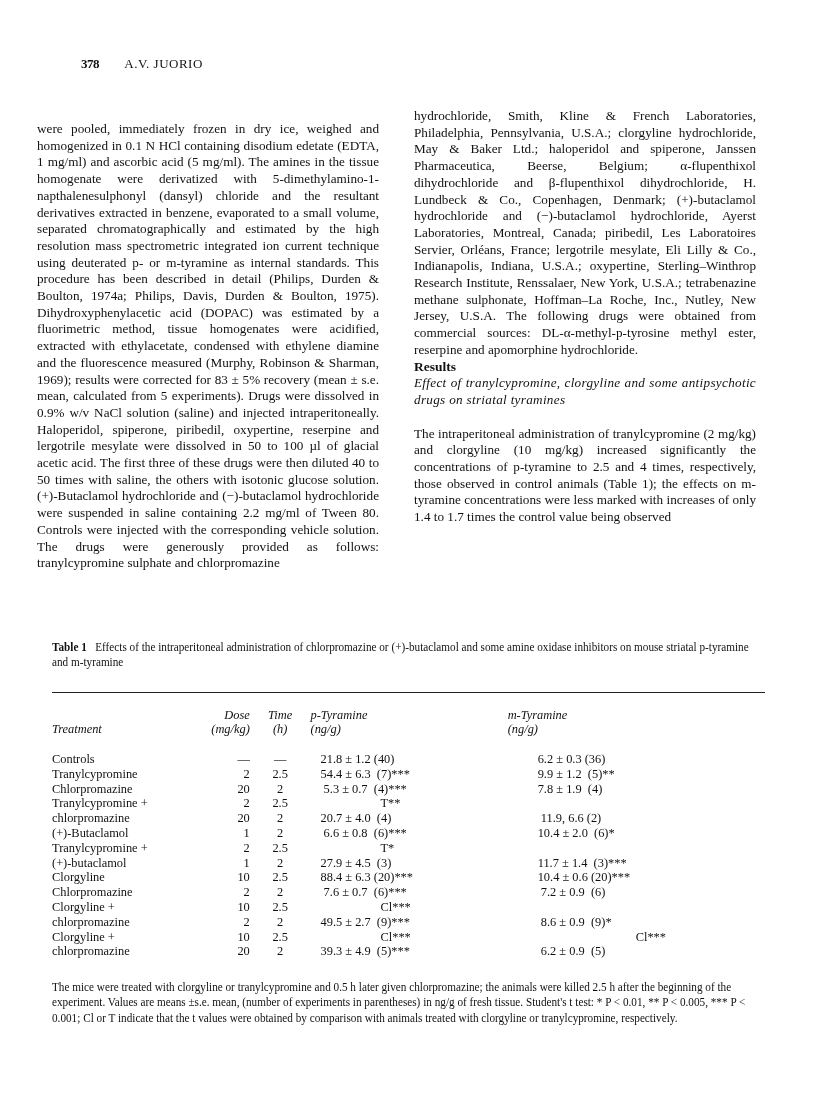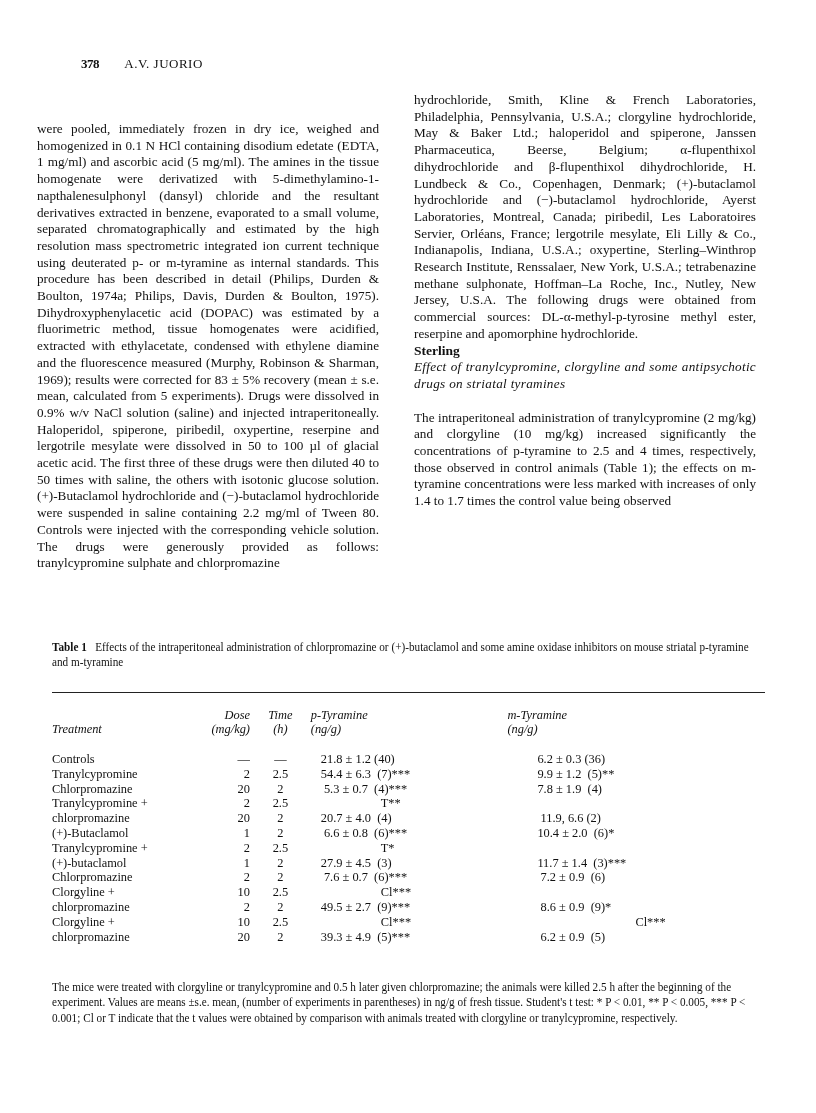--- a/index.html
+++ b/index.html
@@ -6,21 +6,21 @@
   body {
     width: 816px; height: 1113px; position: relative; overflow: hidden;
     font-family: "Liberation Serif", "DejaVu Serif", serif; color: #111;
   }
   .header { position: absolute; top: 56px; left: 37px; font-size: 13px; margin-left: 44px; }
   .page-num { font-weight: bold; letter-spacing: -0.5px; }
   .running-head { margin-left: 22px; letter-spacing: 0.5px; }
 
   .col { position: absolute; font-size: 13.2px; line-height: 16.7px; text-align: justify; }
   .col-left { left: 37px; top: 121px; width: 342px; }
-  .col-right { left: 414px; top: 92px; width: 342px; }
+  .col-right { left: 414px; top: 108px; width: 342px; }
   .col p { margin: 0; }
 
   .results-heading { font-weight: bold; font-size: 13.5px; margin: 34px 0 0 0; }
   .subsection { font-style: italic; margin: 17px 0 0 0; letter-spacing: 0.3px; }
   .results-para { margin-top: 17px !important; text-indent: 0; }
 
   .table-block { position: absolute; left: 52px; top: 640px; width: 710px; }
   .caption { font-size: 12.2px; line-height: 15px; transform: scaleX(0.92); transform-origin: left; width: 770px; }
   .caption b { font-weight: bold; }
   .rule { position: absolute; left: 0; top: 52px; width: 713px; border-top: 1px solid #222; }
@@ -50,21 +50,21 @@
   <span class="page-num">378</span>
   <span class="running-head">A.V. JUORIO</span>
 </div>
 
 <div class="col col-left">
   <p>were pooled, immediately frozen in dry ice, weighed and homogenized in 0.1 N HCl containing disodium edetate (EDTA, 1 mg/ml) and ascorbic acid (5 mg/ml). The amines in the tissue homogenate were derivatized with 5-dimethylamino-1-napthalenesulphonyl (dansyl) chloride and the resultant derivatives extracted in benzene, evaporated to a small volume, separated chromatographically and estimated by the high resolution mass spectrometric integrated ion current technique using deuterated p- or m-tyramine as internal standards. This procedure has been described in detail (Philips, Durden &amp; Boulton, 1974a; Philips, Davis, Durden &amp; Boulton, 1975). Dihydroxyphenylacetic acid (DOPAC) was estimated by a fluorimetric method, tissue homogenates were acidified, extracted with ethylacetate, condensed with ethylene diamine and the fluorescence measured (Murphy, Robinson &amp; Sharman, 1969); results were corrected for 83 ± 5% recovery (mean ± s.e. mean, calculated from 5 experiments). Drugs were dissolved in 0.9% w/v NaCl solution (saline) and injected intraperitoneally. Haloperidol, spiperone, piribedil, oxypertine, reserpine and lergotrile mesylate were dissolved in 50 to 100 µl of glacial acetic acid. The first three of these drugs were then diluted 40 to 50 times with saline, the others with isotonic glucose solution. (+)-Butaclamol hydrochloride and (−)-butaclamol hydrochloride were suspended in saline containing 2.2 mg/ml of Tween 80. Controls were injected with the corresponding vehicle solution. The drugs were generously provided as follows: tranylcypromine sulphate and chlorpromazine</p>
 </div>
 
 <div class="col col-right">
   <p>hydrochloride, Smith, Kline &amp; French Laboratories, Philadelphia, Pennsylvania, U.S.A.; clorgyline hydrochloride, May &amp; Baker Ltd.; haloperidol and spiperone, Janssen Pharmaceutica, Beerse, Belgium; α-flupenthixol dihydrochloride and β-flupenthixol dihydrochloride, H. Lundbeck &amp; Co., Copenhagen, Denmark; (+)-butaclamol hydrochloride and (−)-butaclamol hydrochloride, Ayerst Laboratories, Montreal, Canada; piribedil, Les Laboratoires Servier, Orléans, France; lergotrile mesylate, Eli Lilly &amp; Co., Indianapolis, Indiana, U.S.A.; oxypertine, Sterling–Winthrop Research Institute, Renssalaer, New York, U.S.A.; tetrabenazine methane sulphonate, Hoffman–La Roche, Inc., Nutley, New Jersey, U.S.A. The following drugs were obtained from commercial sources: DL-α-methyl-p-tyrosine methyl ester, reserpine and apomorphine hydrochloride.</p>
-  <p class="results-heading">Sterling</p>
+  <p class="results-heading">Results</p>
   <p class="subsection">Effect of tranylcypromine, clorgyline and some antipsychotic drugs on striatal tyramines</p>
   <p class="results-para">The intraperitoneal administration of tranylcypromine (2 mg/kg) and clorgyline (10 mg/kg) increased significantly the concentrations of p-tyramine to 2.5 and 4 times, respectively, those observed in control animals (Table 1); the effects on m-tyramine concentrations were less marked with increases of only 1.4 to 1.7 times the control value being observed</p>
 </div>
 
 <div class="table-block">
   <div class="caption">
     <b>Table 1</b>&nbsp;&nbsp;
     <span>Effects of the intraperitoneal administration of chlorpromazine or (+)-butaclamol and some amine oxidase inhibitors on mouse striatal p-tyramine and m-tyramine</span>
   </div>
   <div class="rule"></div>
@@ -129,20 +129,27 @@
           <td class="c-m sig-m"></td>
         </tr>
         <tr>
           <td class="c-treat">(+)-butaclamol</td>
           <td class="c-dose">1</td>
           <td class="c-time">2</td>
           <td class="c-p val-p">27.9 ± 4.5  (3)</td>
           <td class="c-m val-m">11.7 ± 1.4  (3)***</td>
         </tr>
         <tr>
+          <td class="c-treat">Clorgyline</td>
+          <td class="c-dose">10</td>
+          <td class="c-time">2.5</td>
+          <td class="c-p val-p">88.4 ± 6.3 (20)***</td>
+          <td class="c-m val-m">10.4 ± 0.6 (20)***</td>
+        </tr>
+        <tr>
           <td class="c-treat">Chlorpromazine</td>
           <td class="c-dose">2</td>
           <td class="c-time">2</td>
           <td class="c-p val-p"> 7.6 ± 0.7  (6)***</td>
           <td class="c-m val-m"> 7.2 ± 0.9  (6)</td>
         </tr>
         <tr>
           <td class="c-treat">Clorgyline +</td>
           <td class="c-dose">10</td>
           <td class="c-time">2.5</td>

